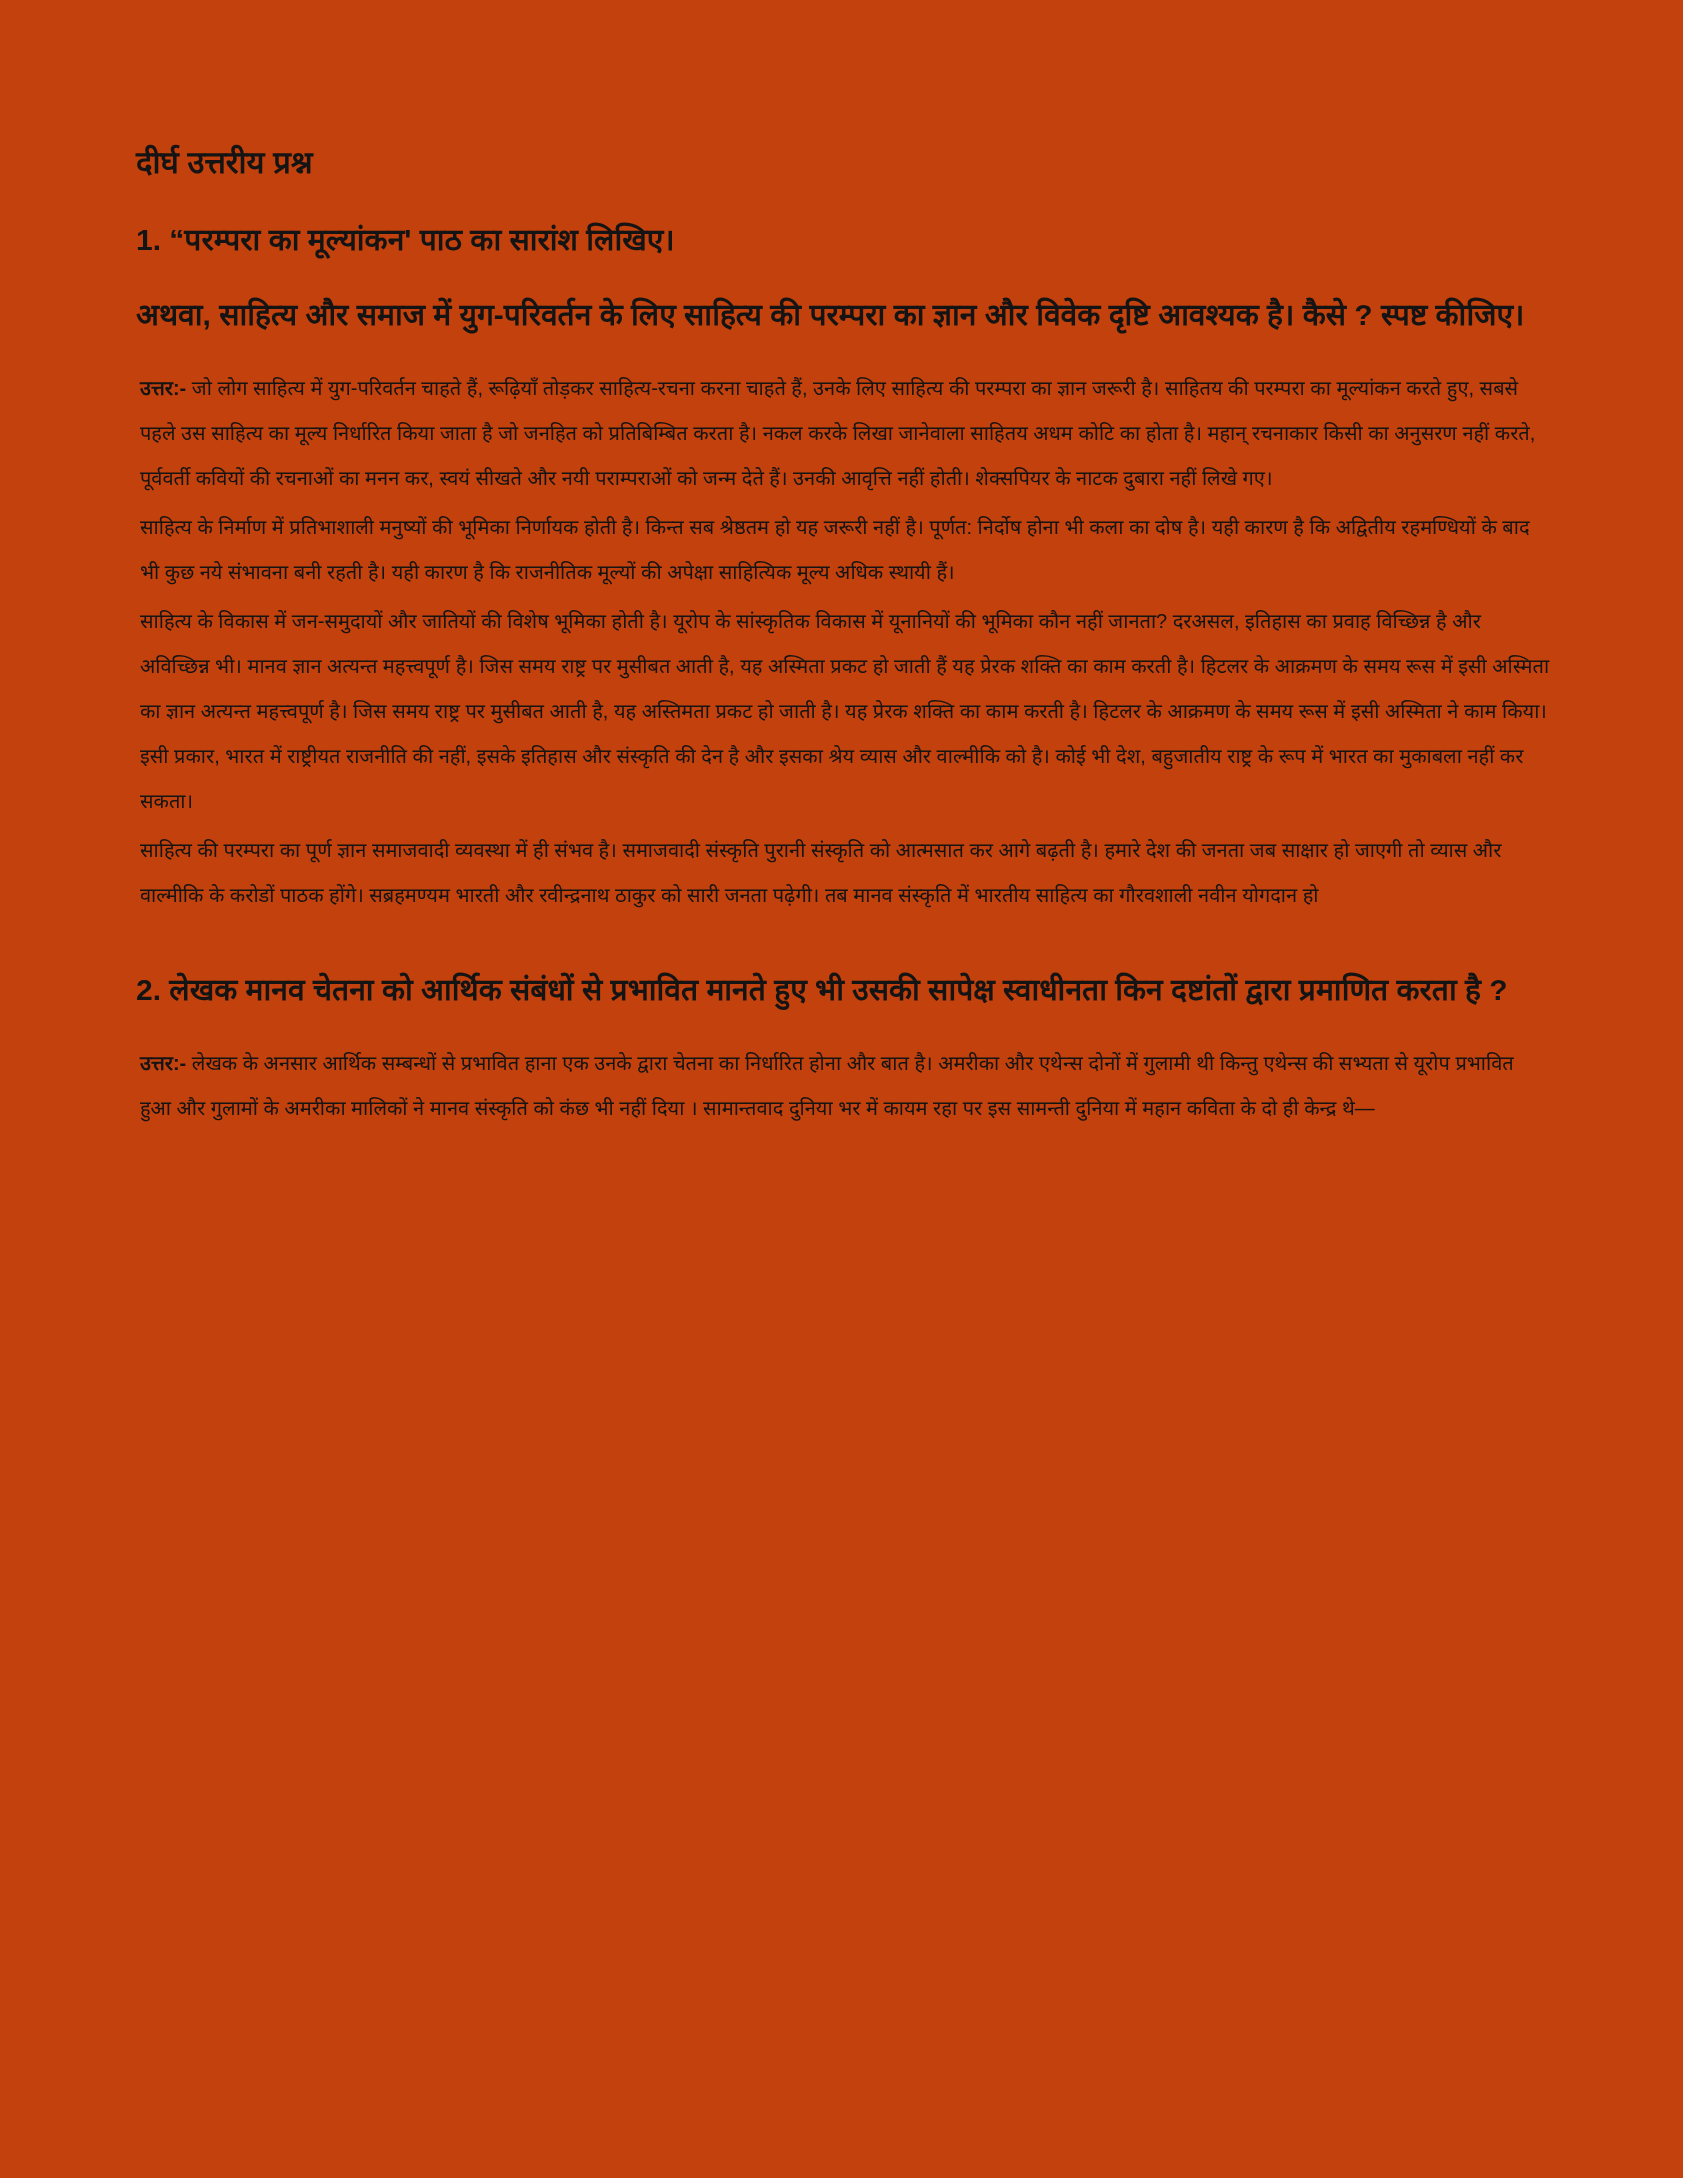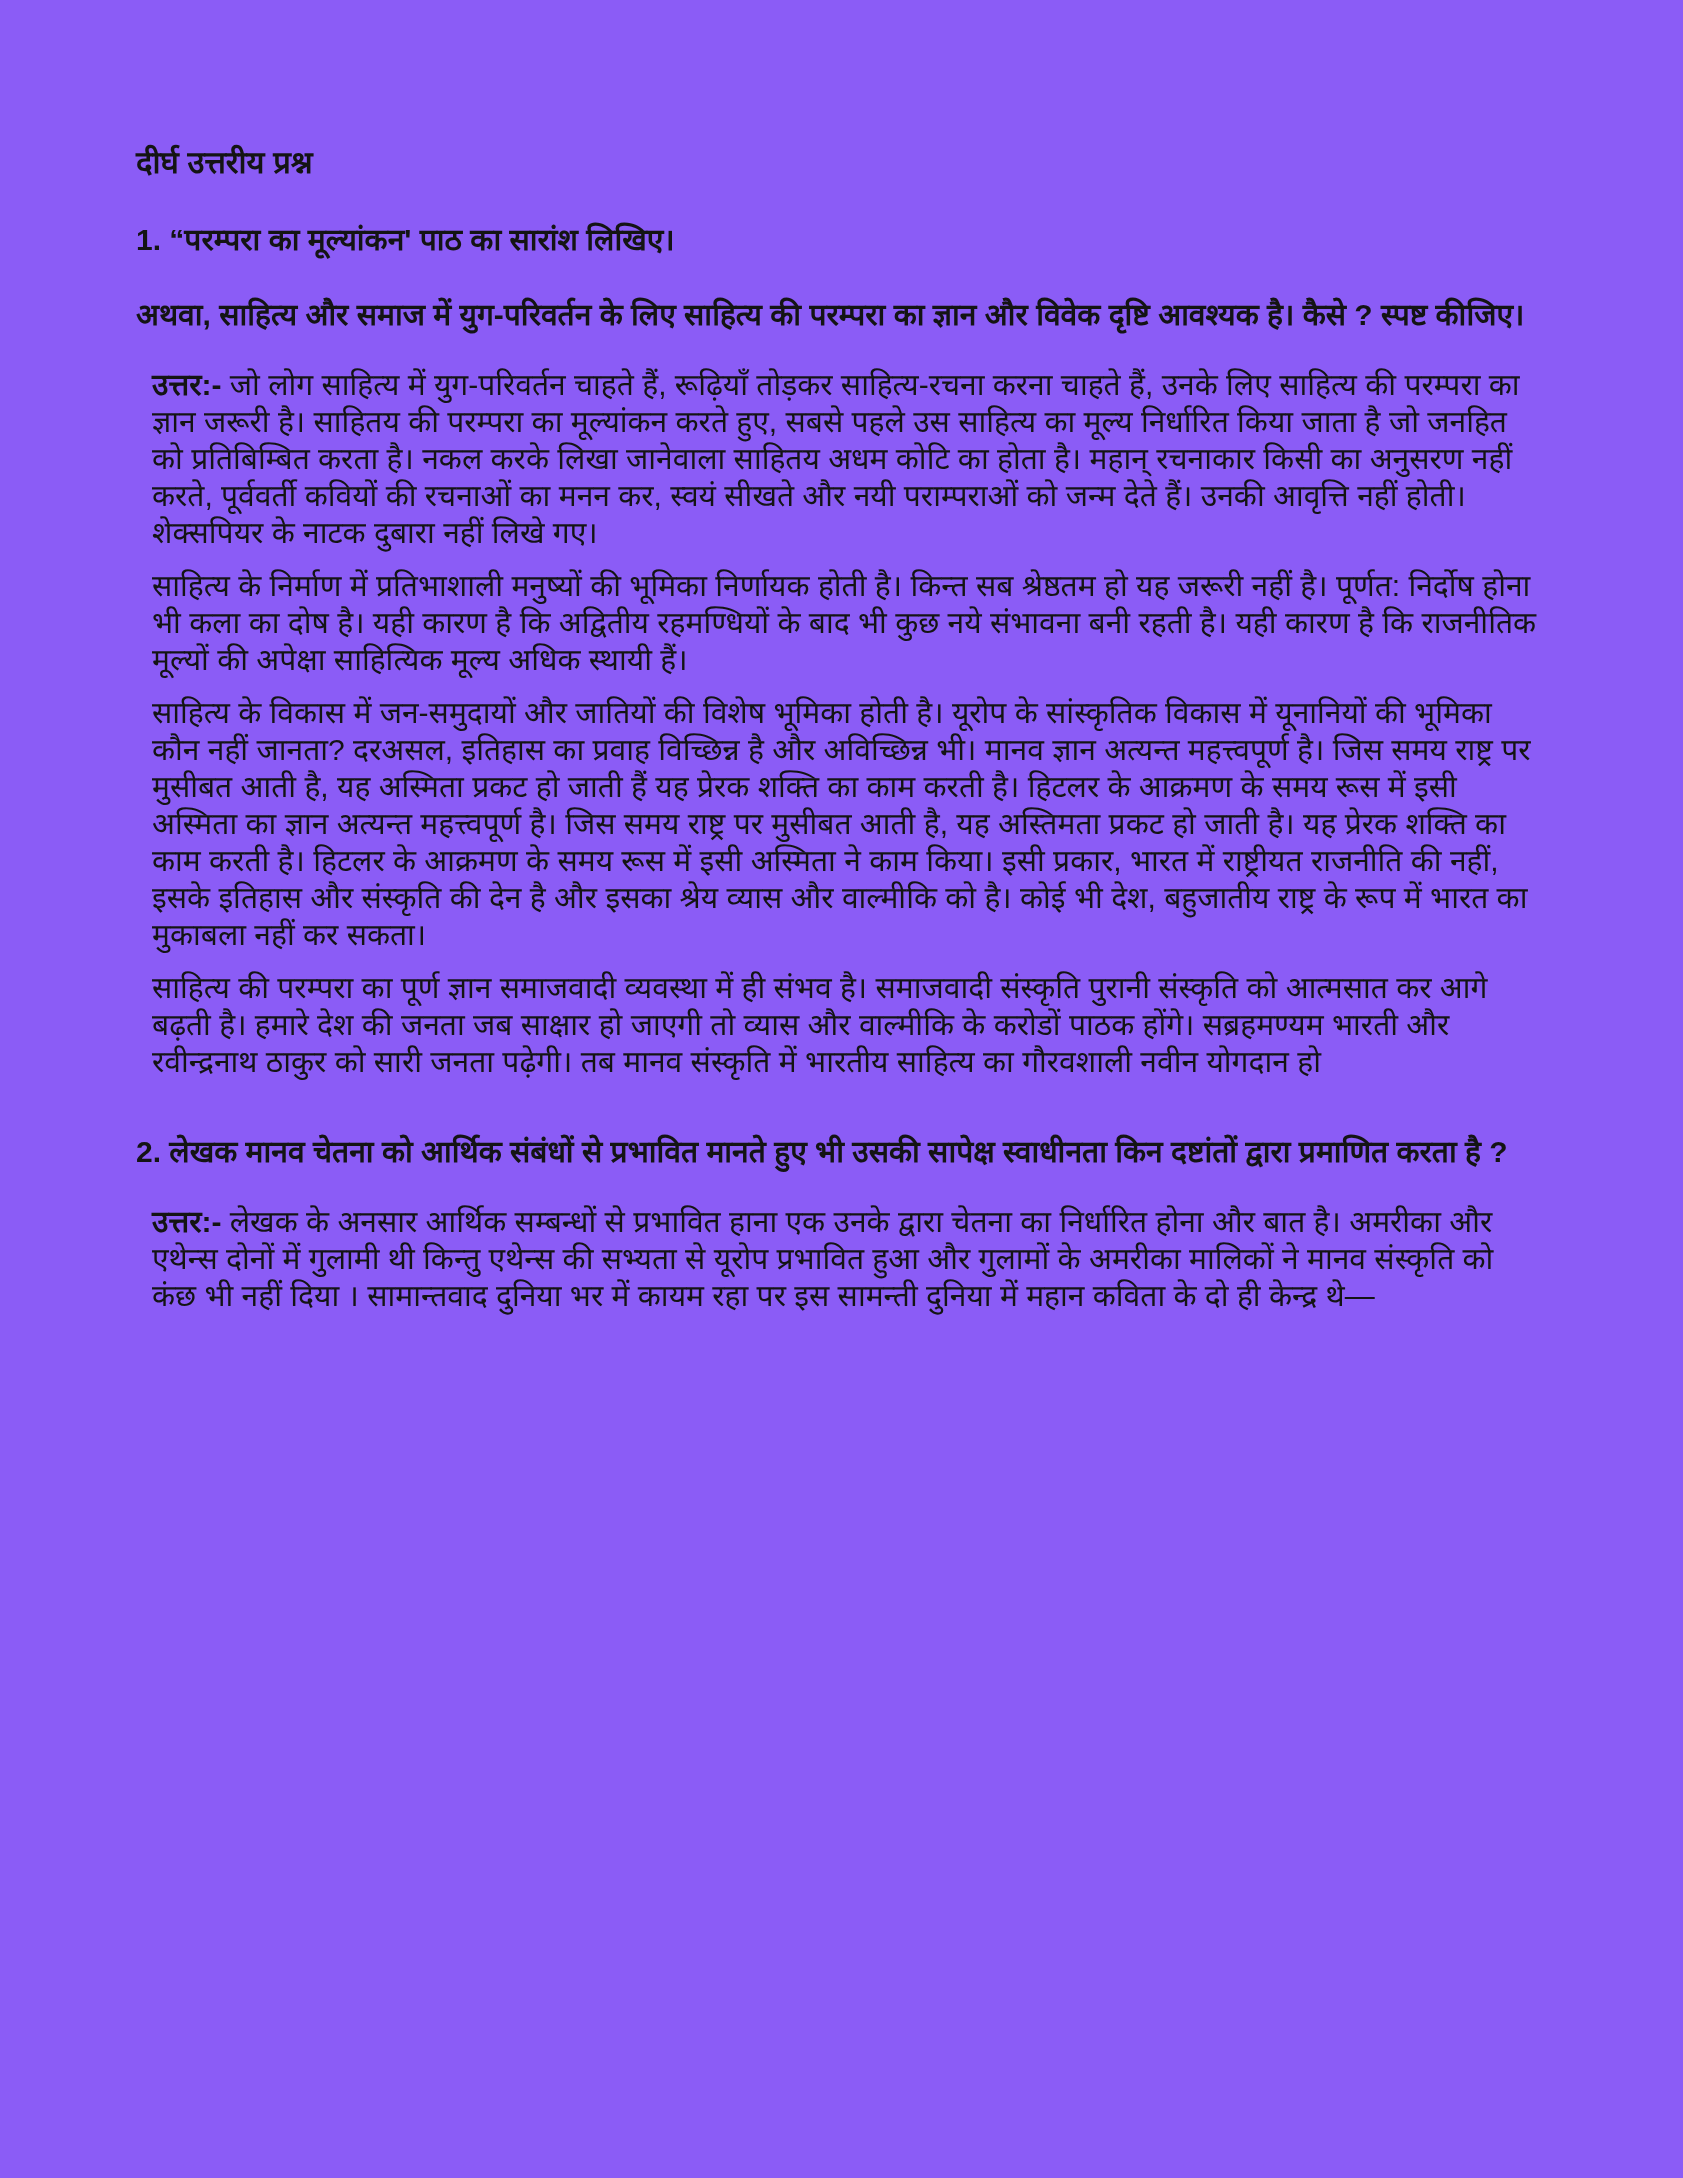--- a/index.html
+++ b/index.html
@@ -5,21 +5,21 @@
     html, body {
       margin: 0;
       padding: 0;
       background: #ffffff;
     }
     .page {
       position: relative;
       width: 1683px;
       height: 2178px;
       box-sizing: border-box;
-      background: #8b5cf6;
+      background: #c2410c;
       color: #141414;
       padding: 139px 129px 0 136px;
       font-family: "Liberation Sans", sans-serif;
       overflow: hidden;
     }
     .heading {
       font-size: 31px;
       font-weight: 700;
       line-height: 47px;
       margin: 0 0 30px 0;
@@ -27,24 +27,24 @@
     .question {
       font-size: 30px;
       font-weight: 700;
       line-height: 47px;
       margin: 0 0 28px 0;
     }
     .answer {
       margin: 0 0 48px 0;
     }
     .answer p {
-      font-size: 30px;
+      font-size: 20px;
       font-weight: 400;
-      line-height: 37px;
-      margin: 16px;
+      line-height: 45px;
+      margin: 4px;
       text-align: left;
     }
     .answer-label {
       font-weight: 700;
     }
   </style>
 </head>
 <body>
 
 <div class="page">

